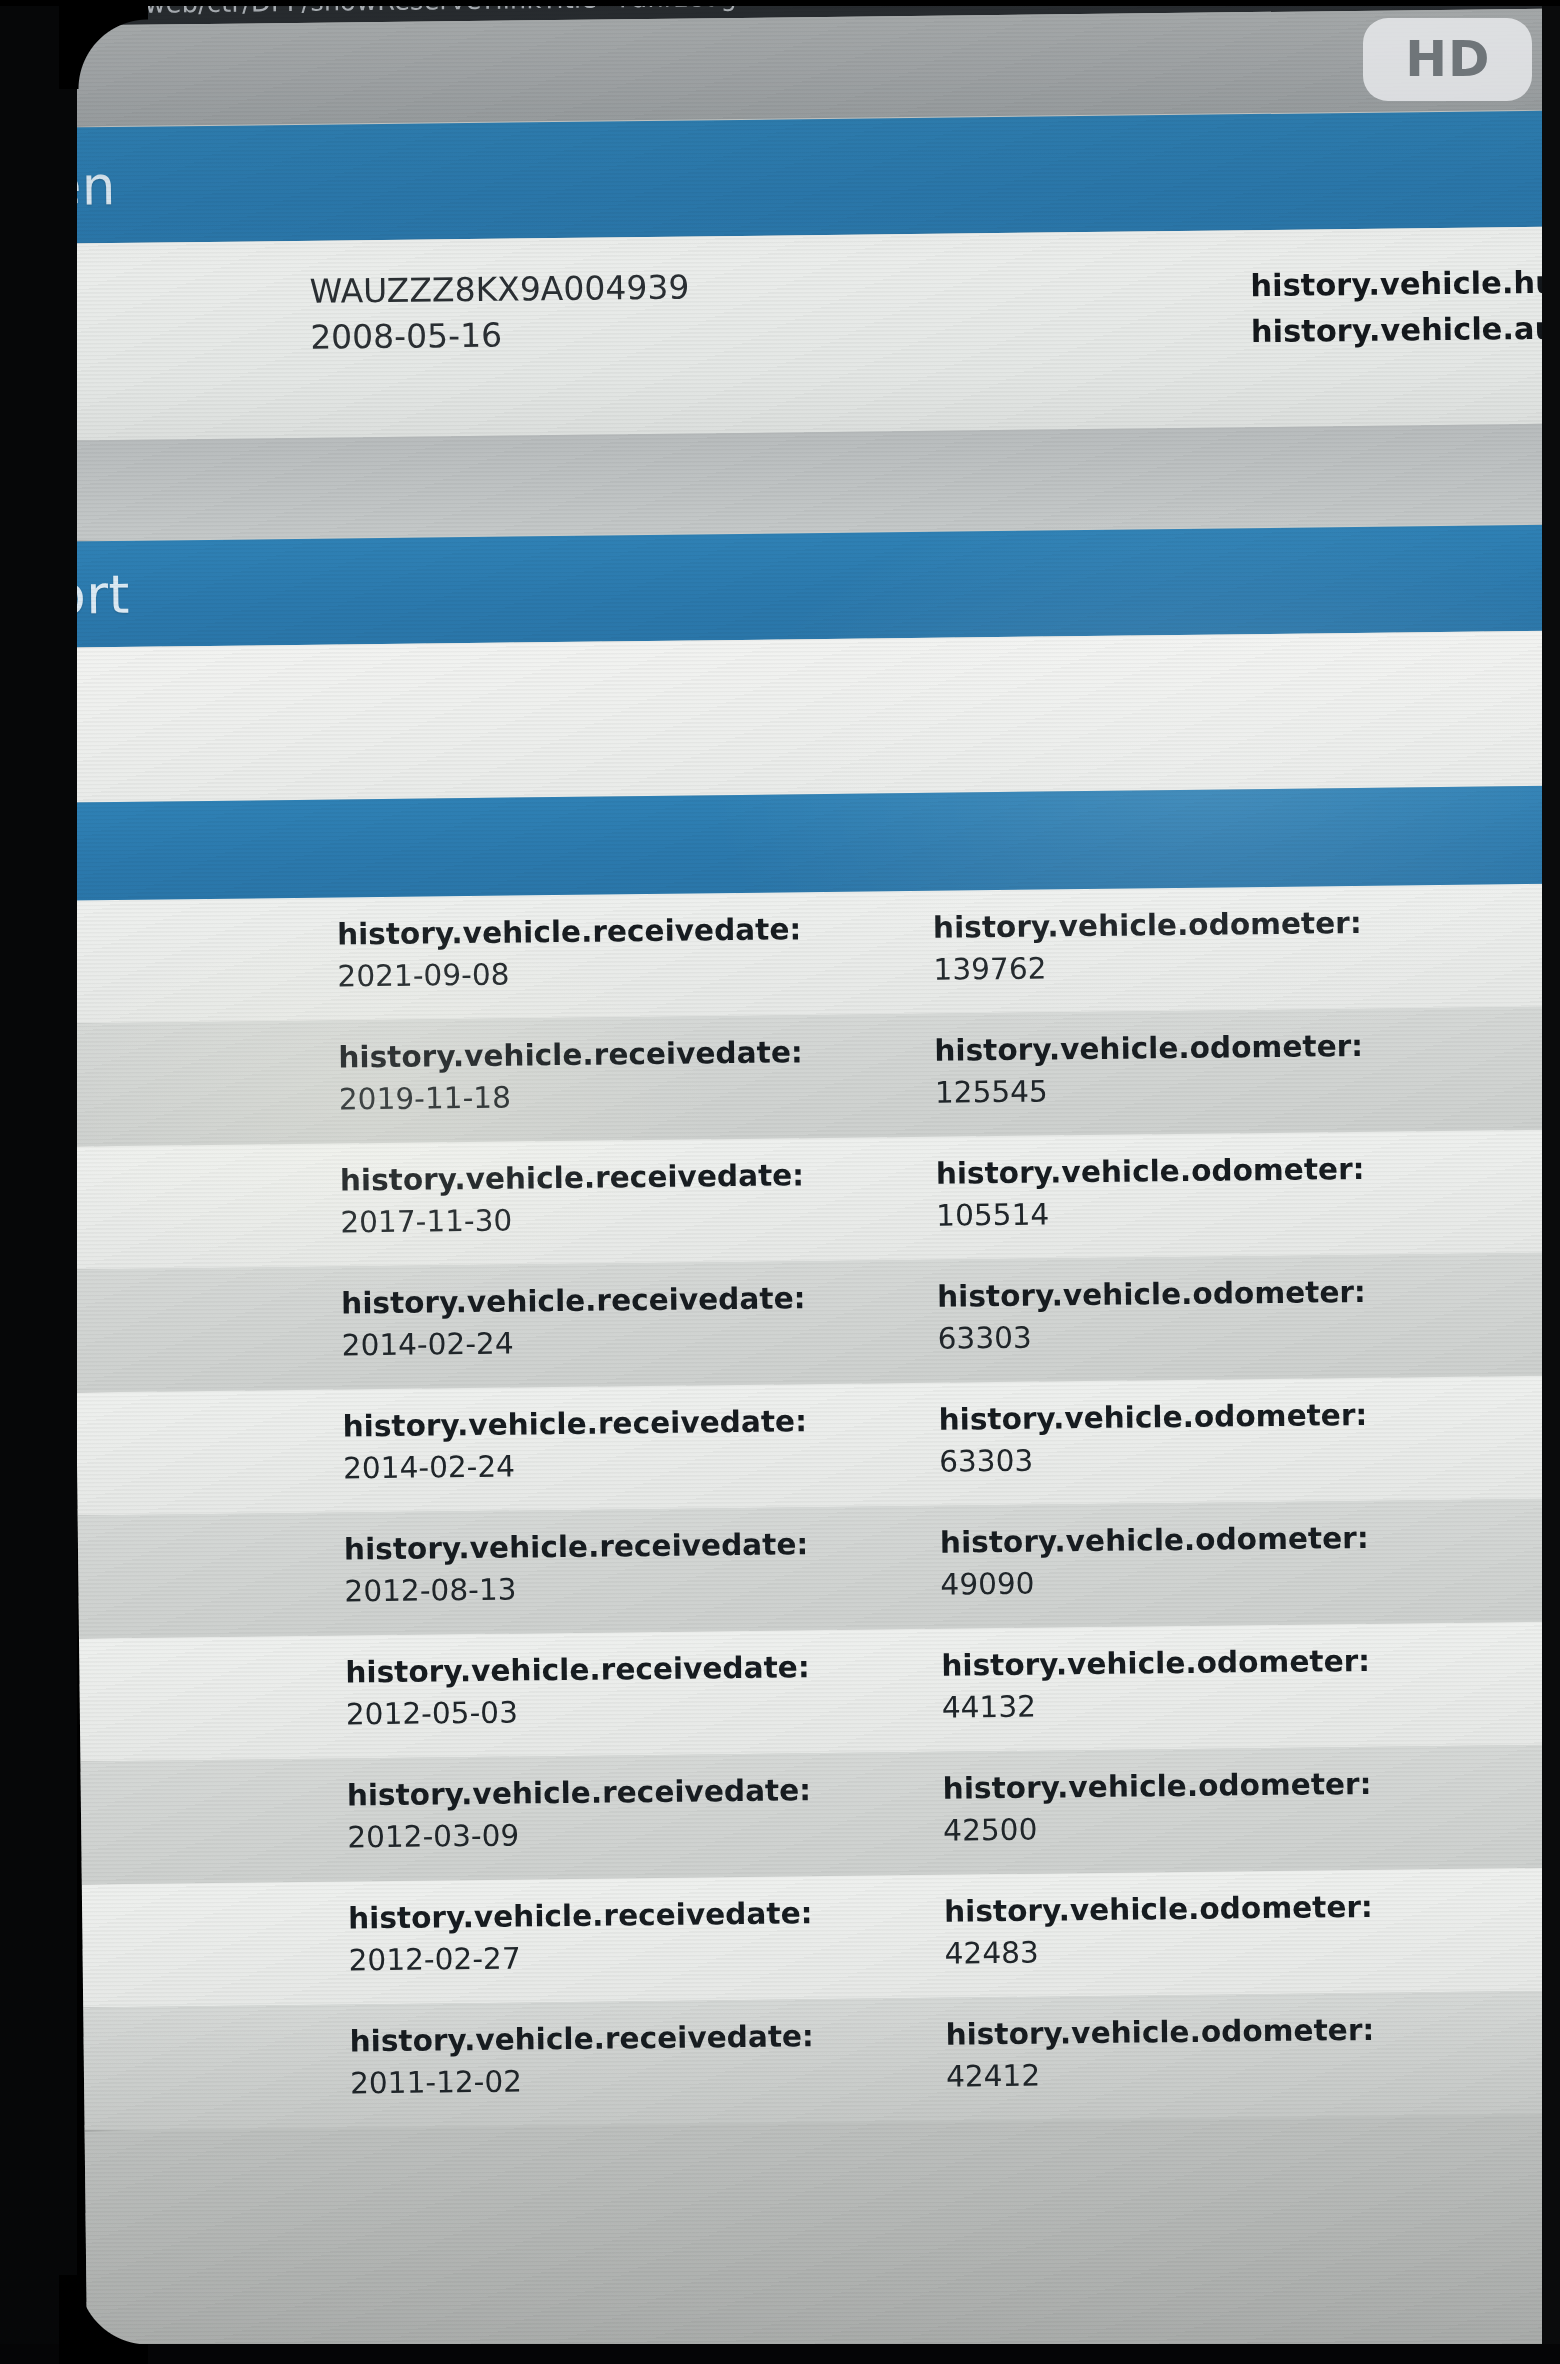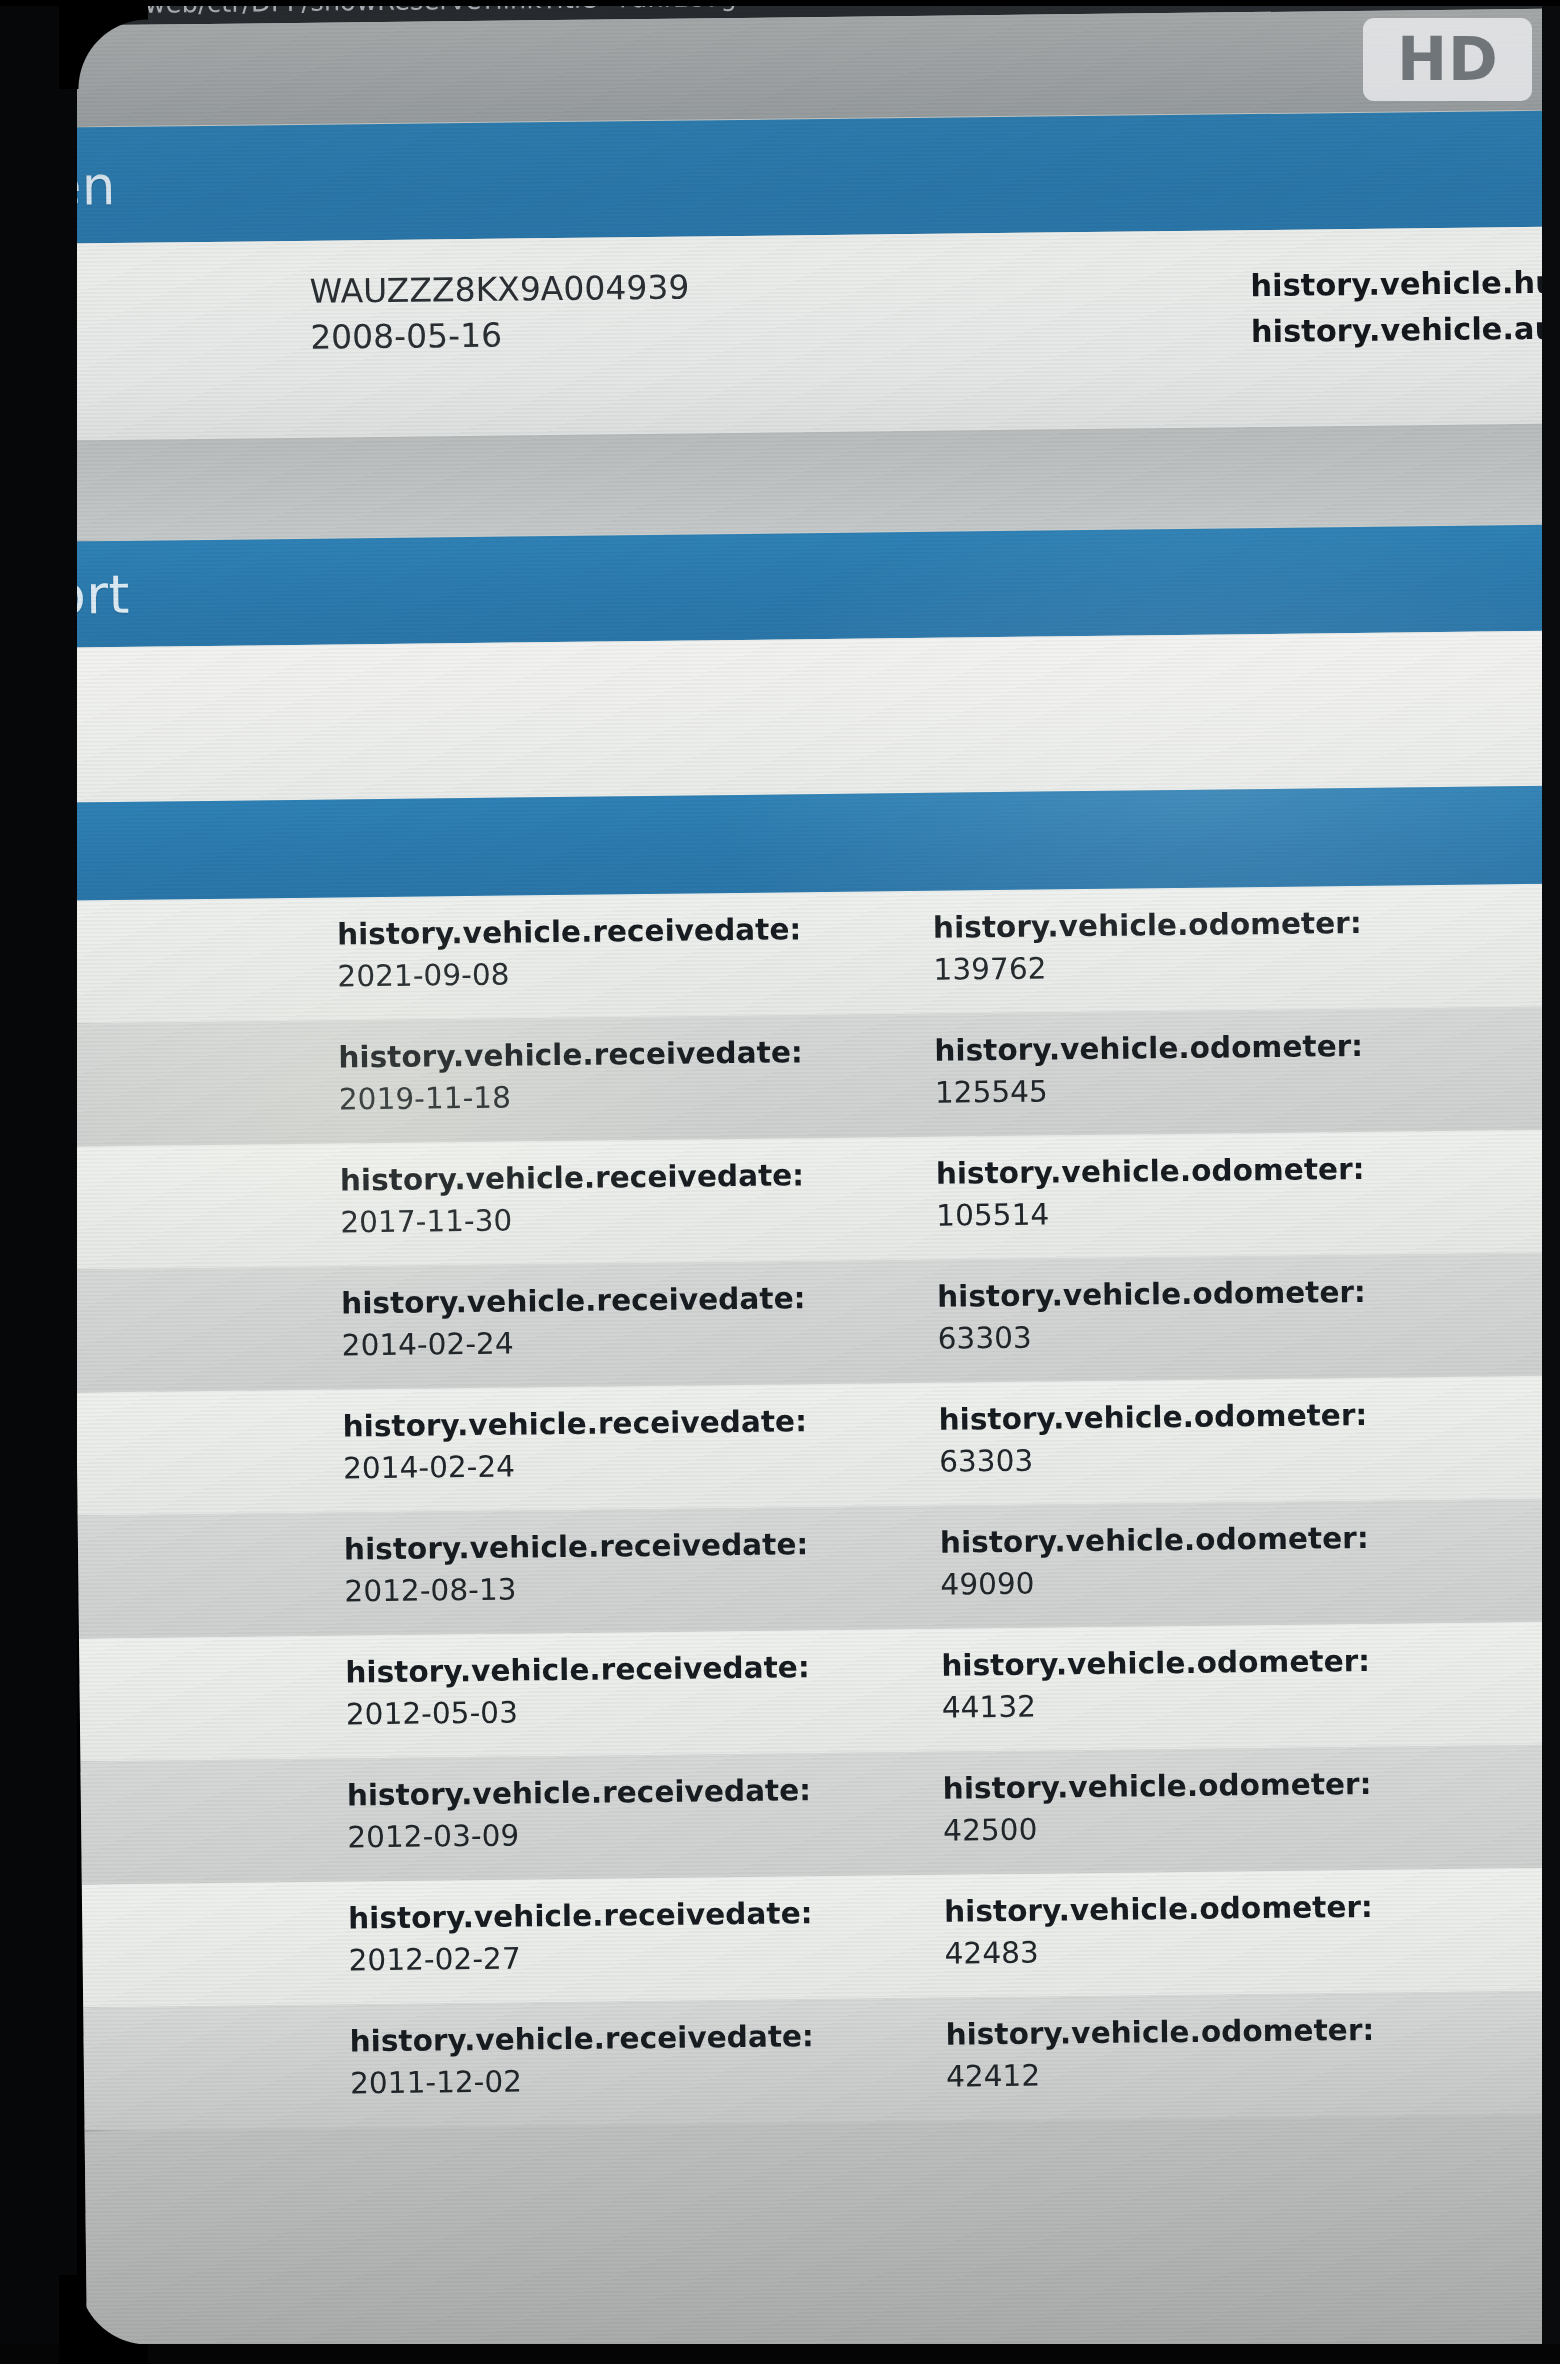--- a/index.html
+++ b/index.html
@@ -215,24 +215,24 @@
                -webkit-mask: radial-gradient(circle at 100% 0%, transparent 69px, #000 70px);
                        mask: radial-gradient(circle at 100% 0%, transparent 69px, #000 70px); }
 
   
   .hd-badge {
     position: absolute;
     right: 27.6px;
     top: 17.7px;
     width: 169px;
     height: 83px;
-    border-radius: 11px;
+    border-radius: 25px;
     background: rgba(236,238,240,0.80);
     color: #6f7579;
-    font-size: 60px;
+    font-size: 50px;
     font-weight: bold;
     letter-spacing: 1px;
     display: flex;
     align-items: center;
     justify-content: center;
     z-index: 60;
     font-family: "DejaVu Sans", sans-serif;
   }
 
   

